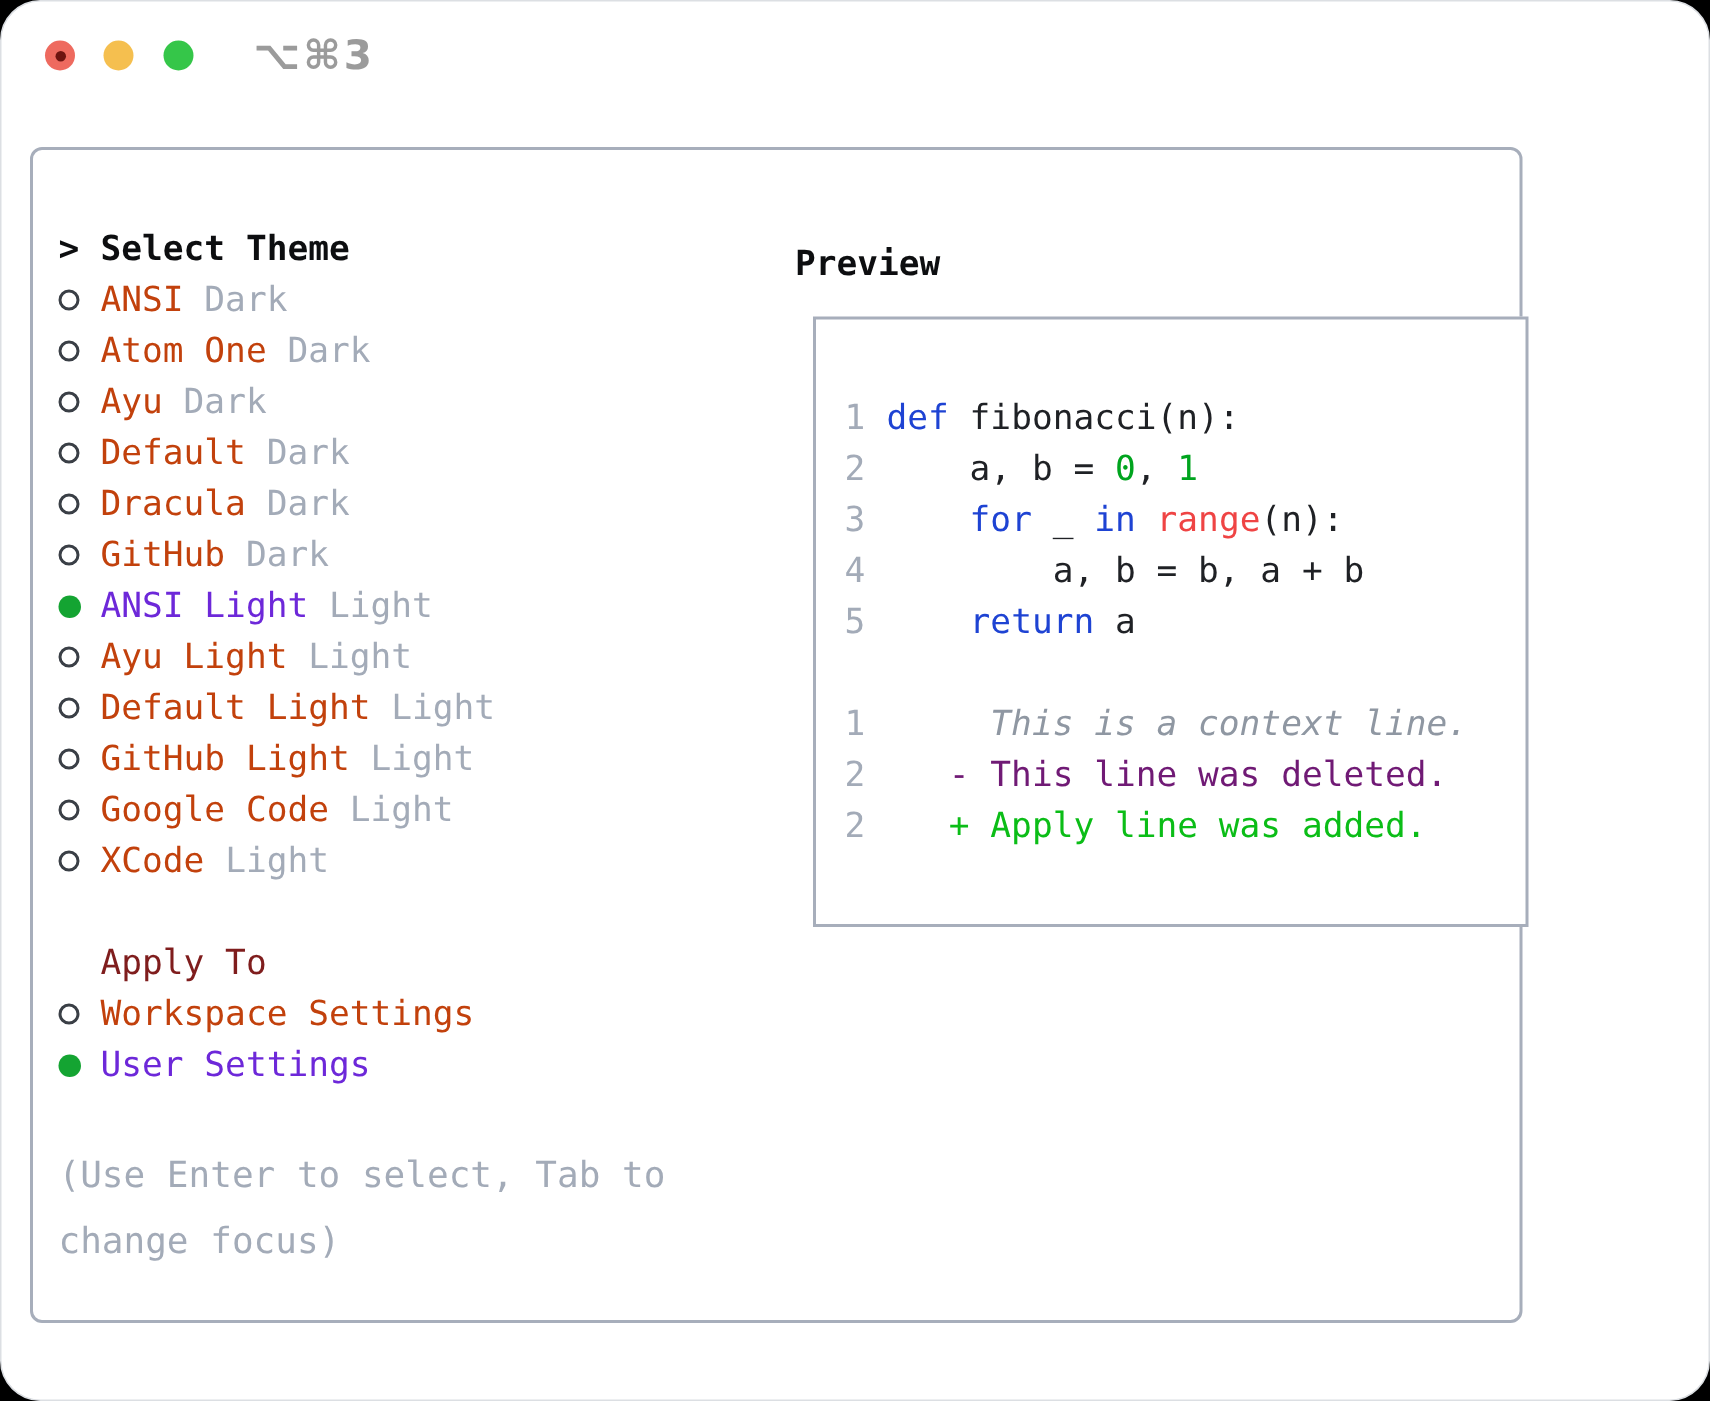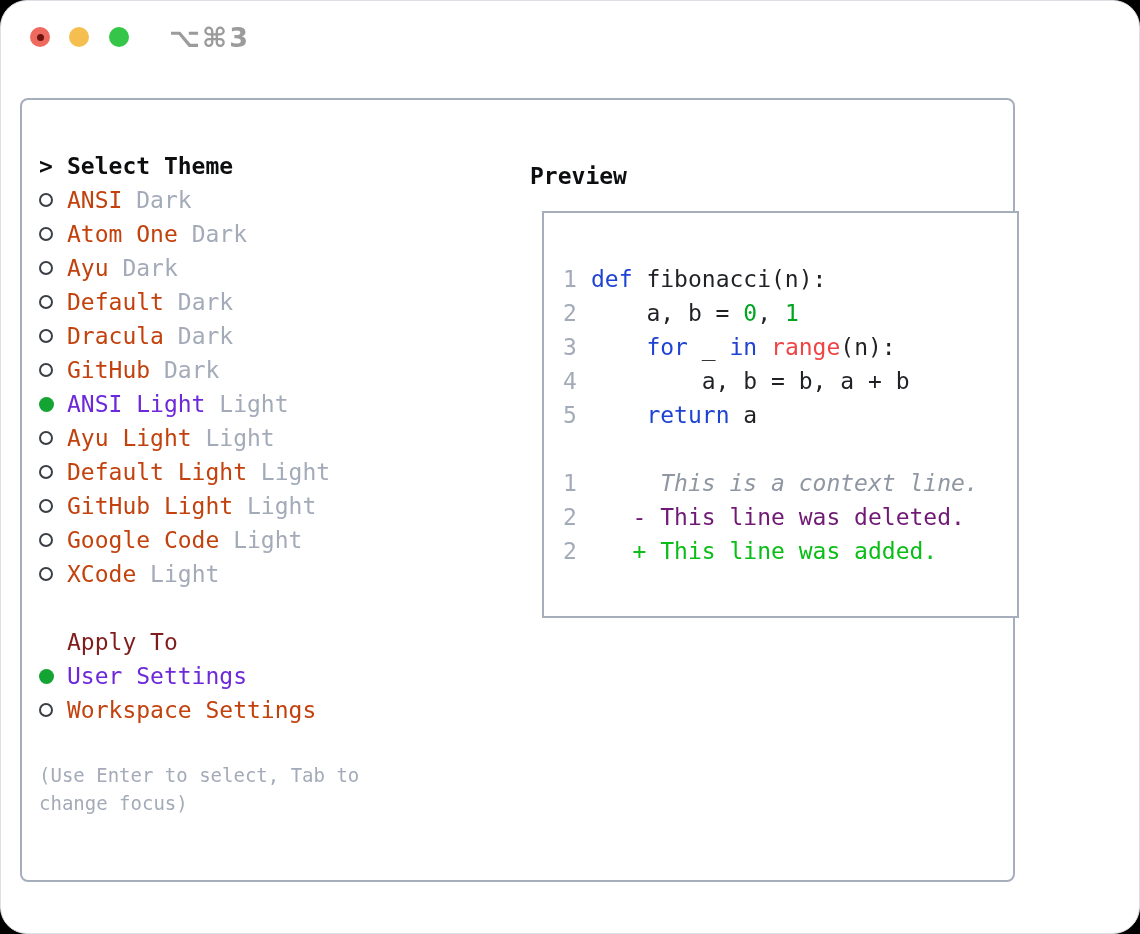--- a/index.html
+++ b/index.html
@@ -33,21 +33,21 @@
   .marker{width:28px;display:flex;align-items:center;flex:none;}
   .cursor{font-weight:bold;color:#0d0e10;}
   .heading{font-weight:bold;color:#0d0e10;}
   .subheading{color:#7f1d1d;}
   .ring{width:14px;height:14px;border:2px solid #3a3f46;border-radius:50%;box-sizing:border-box;}
   .dot{width:15px;height:15px;border-radius:50%;background:#14a432;}
   .label{color:#c2410c;}
   .label.selected{color:#6d28d9;}
   .tag{color:#a3abb8;margin-left:1ch;}
   .hint{
-    margin-top:34px;font-size:19px;line-height:28px;color:#a3abb8;
+    margin-top:34px;font-size:24px;line-height:44px;color:#a3abb8;
     white-space:pre-line;
   }
   
   .right-col{position:absolute;left:476px;top:59px;margin-left:32px;}
   .preview-heading{height:34px;display:flex;align-items:center;font-size:23px;font-weight:bold;color:#0d0e10;}
   .preview-box{
     margin-left:12px;margin-top:18px;width:477px;height:407px;
     border:2px solid #a7aebb;box-sizing:border-box;background:#fff;
     padding:49px 0 0 19px;overflow:hidden;
   }
@@ -101,39 +101,39 @@
         </div>
 
       <div class="row spacer"></div>
 
       <div class="row">
         <span class="marker"></span>
         <span class="subheading">Apply To</span>
       </div>
 
       <div id="apply-list">
+          <div class="row"><span class="marker"><span class="ring"></span></span><span class="label">Workspace Settings</span></div>
           <div class="row"><span class="marker"><span class="dot"></span></span><span class="label selected">User Settings</span></div>
-          <div class="row"><span class="marker"><span class="ring"></span></span><span class="label">Workspace Settings</span></div>
         </div>
 
       <div class="hint">(Use Enter to select, Tab to
 change focus)</div>
     </div>
 
     <div class="right-col">
       <div class="preview-heading">Preview</div>
       <div class="preview-box">
         <div id="code-lines">
             <div class="code-line"><span class="ln">1</span><span class="tok-kw">def</span><span class="tok-plain"> fibonacci(n):</span></div>
             <div class="code-line"><span class="ln">2</span><span class="tok-plain">    a, b = </span><span class="tok-num">0</span><span class="tok-plain">, </span><span class="tok-num">1</span></div>
             <div class="code-line"><span class="ln">3</span><span class="tok-plain">    </span><span class="tok-kw">for</span><span class="tok-plain"> _ </span><span class="tok-kw">in</span><span class="tok-plain"> </span><span class="tok-fn">range</span><span class="tok-plain">(n):</span></div>
             <div class="code-line"><span class="ln">4</span><span class="tok-plain">        a, b = b, a + b</span></div>
             <div class="code-line"><span class="ln">5</span><span class="tok-plain">    </span><span class="tok-kw">return</span><span class="tok-plain"> a</span></div>
             <div class="code-line"><span class="ln"></span></div>
             <div class="code-line"><span class="ln">1</span><span class="tok-ctx">     This is a context line.</span></div>
             <div class="code-line"><span class="ln">2</span><span class="tok-del">   - This line was deleted.</span></div>
-            <div class="code-line"><span class="ln">2</span><span class="tok-add">   + This line was added.</span></div>
+            <div class="code-line"><span class="ln">2</span><span class="tok-add">   + Apply line was added.</span></div>
           </div>
       </div>
     </div>
 
   </div>
 </div>
 
 </body></html>

